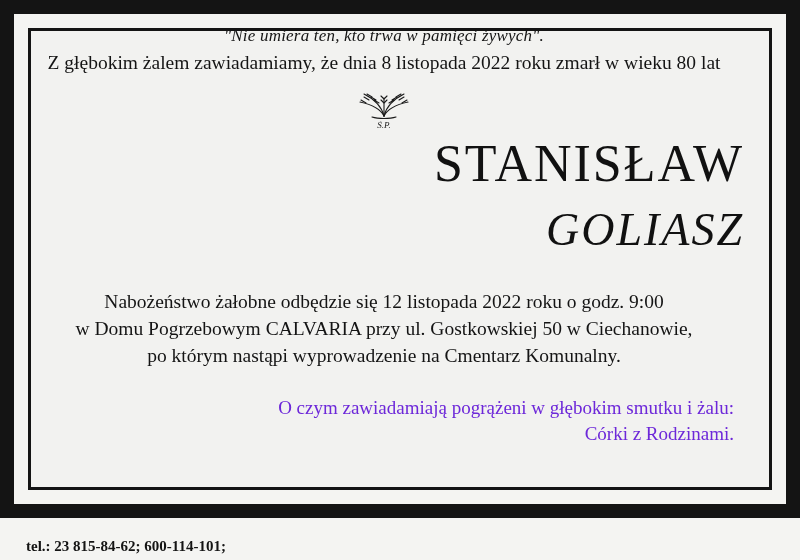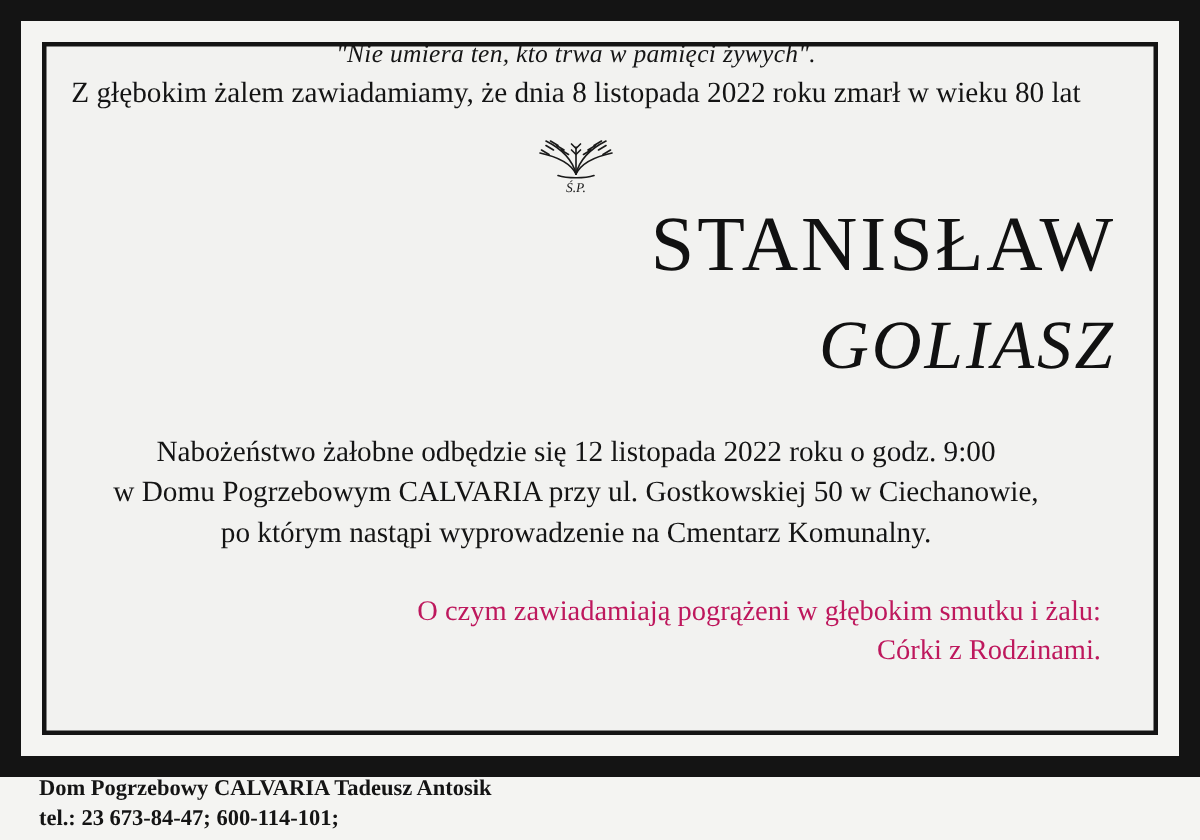--- a/index.html
+++ b/index.html
@@ -117,21 +117,21 @@
     line-height: 27px;
     color: #141414;
   }
 
   .closing {
     margin-top: 26px;
     font-size: 19px;
     line-height: 26px;
     text-align: right;
     padding-right: 10px;
-    color: #be185d;
+    color: #6d28d9;
   }
   .closing .l {
     display: block;
   }
 
   .footer {
     position: absolute;
     left: 26px;
     bottom: 4px;
     text-align: left;
@@ -192,17 +192,16 @@
 
 
     <p class="closing">
       <span class="l">O czym zawiadamiają pogrążeni w głębokim smutku i żalu:</span>
       <span class="l">Córki z Rodzinami.</span>
     </p>
 
   </div>
 
   <div class="footer">
-    <span class="l">Dom Pogrzebowy CALVARIA Tadeusz Antosik</span>
-    <span class="l">tel.: 23 673-84-47; 600-114-101;</span>
+    <span class="l">tel.: 23 815-84-62; 600-114-101;</span>
   </div>
 
 </div>
 
 </body></html>

